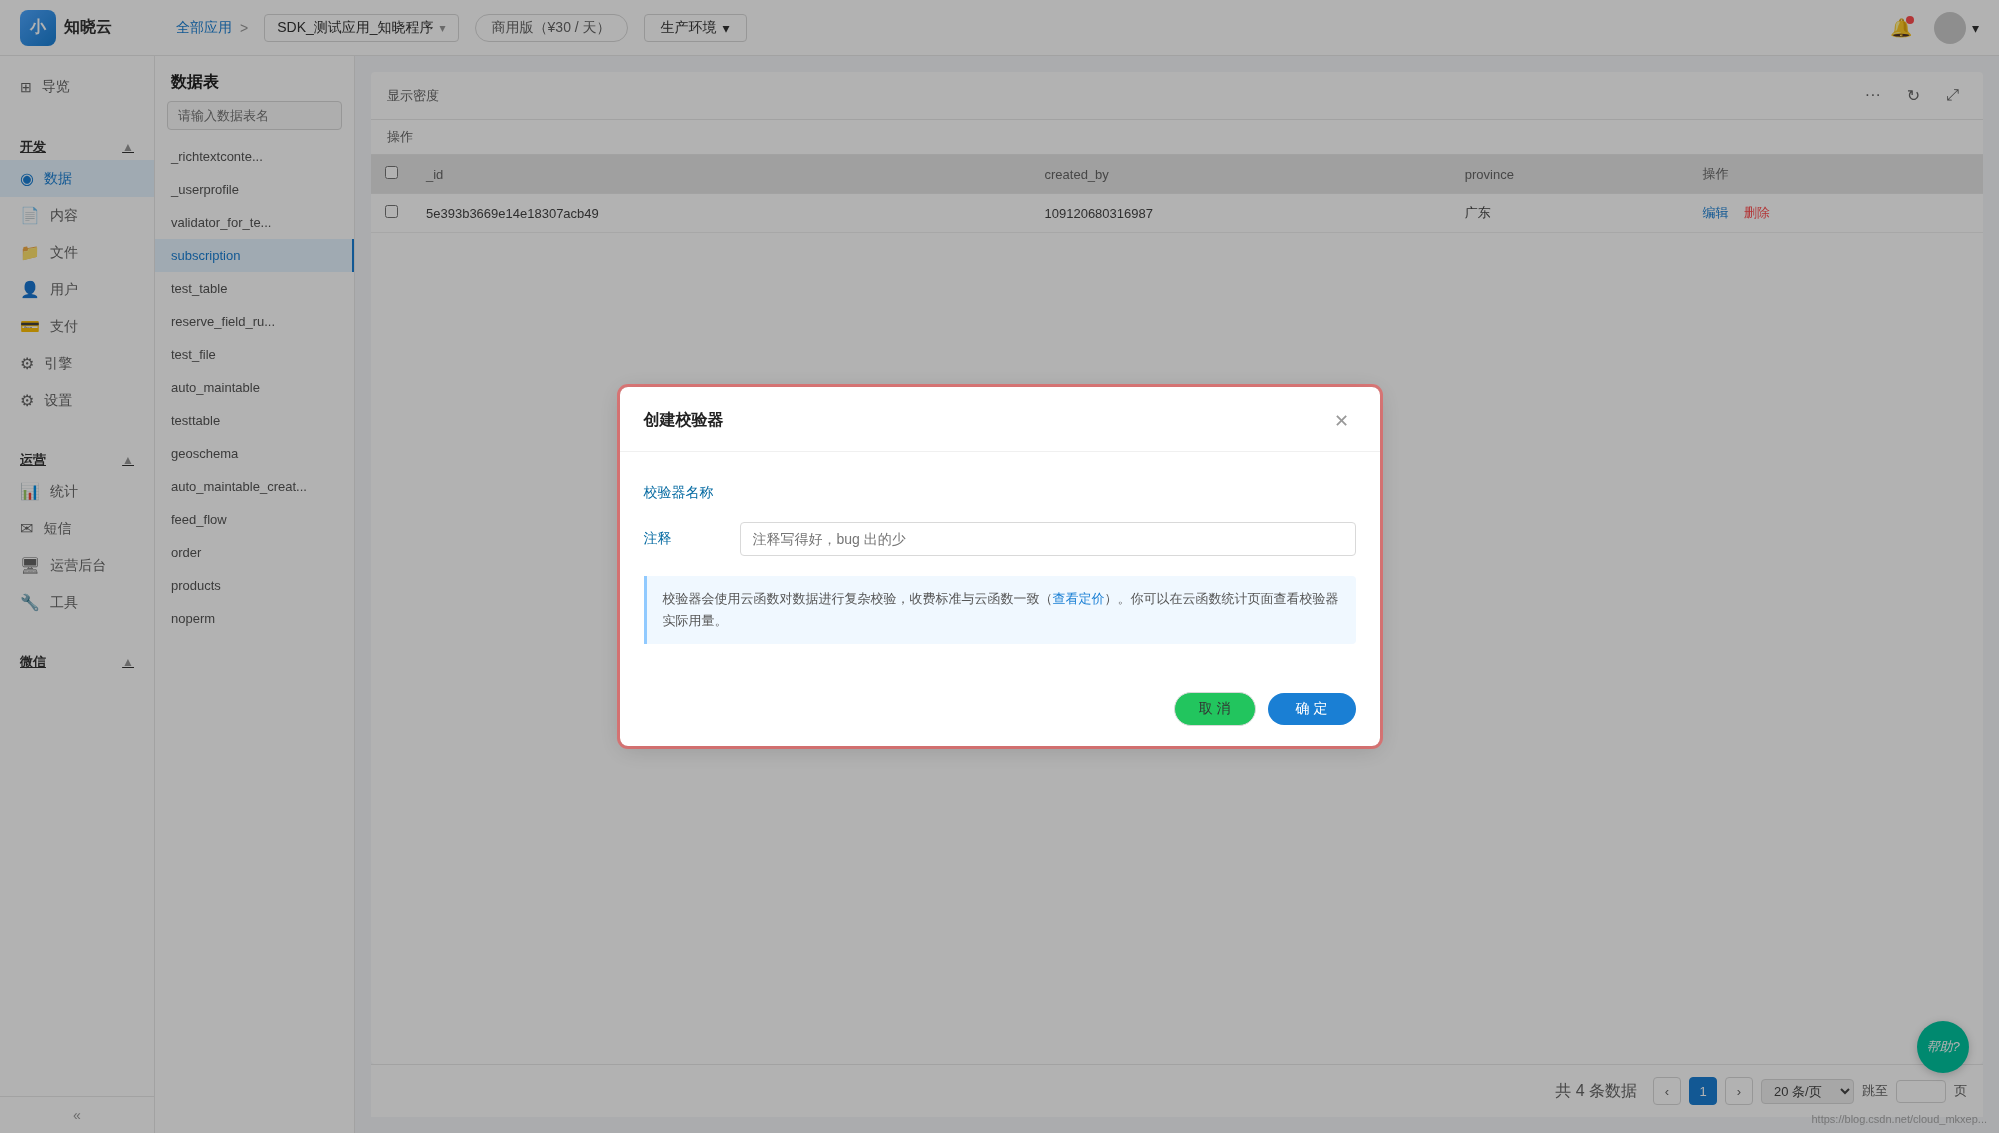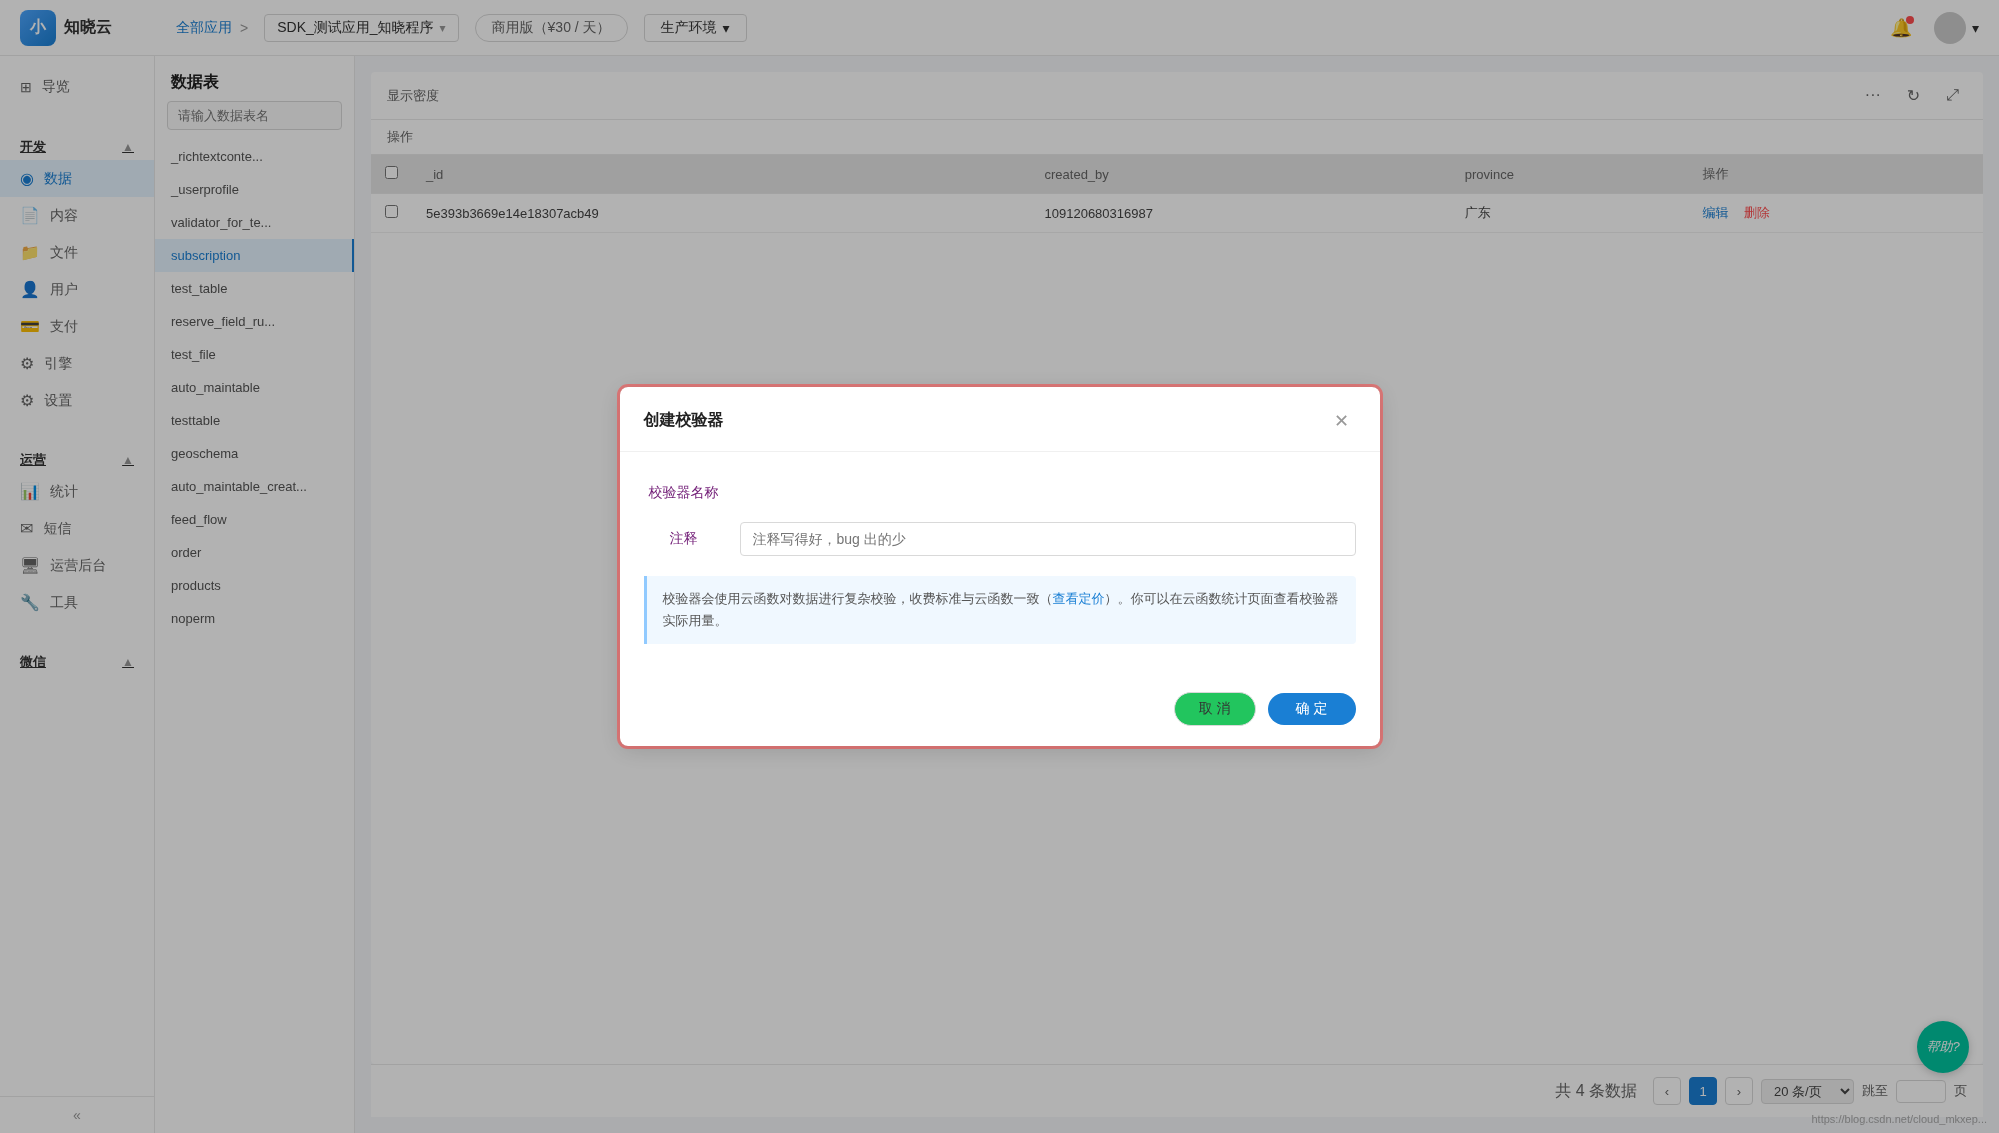--- a/index.html
+++ b/index.html
@@ -265,22 +265,22 @@
       width: 28px; height: 28px; display: flex; align-items: center; justify-content: center;
       border-radius: 4px;
     }
     .modal-body { padding: 24px; }
     .form-row {
       display: flex; align-items: flex-start;
       margin-bottom: 20px; gap: 16px;
     }
     .form-label {
       width: 80px; min-width: 80px;
-      font-size: 14px; color: #701a75;
-      padding-top: 8px; text-align: center;
+      font-size: 14px; color: #0369a1;
+      padding-top: 8px; text-align: left;
     }
     .form-input {
       flex: 1; padding: 8px 12px;
       border: 1px solid #d9d9d9; border-radius: 4px;
       font-size: 14px; color: #999; outline: none;
       transition: border-color 0.2s;
     }
     .info-box {
       background: #f0f8ff;
       border-left: 3px solid #91caff;

